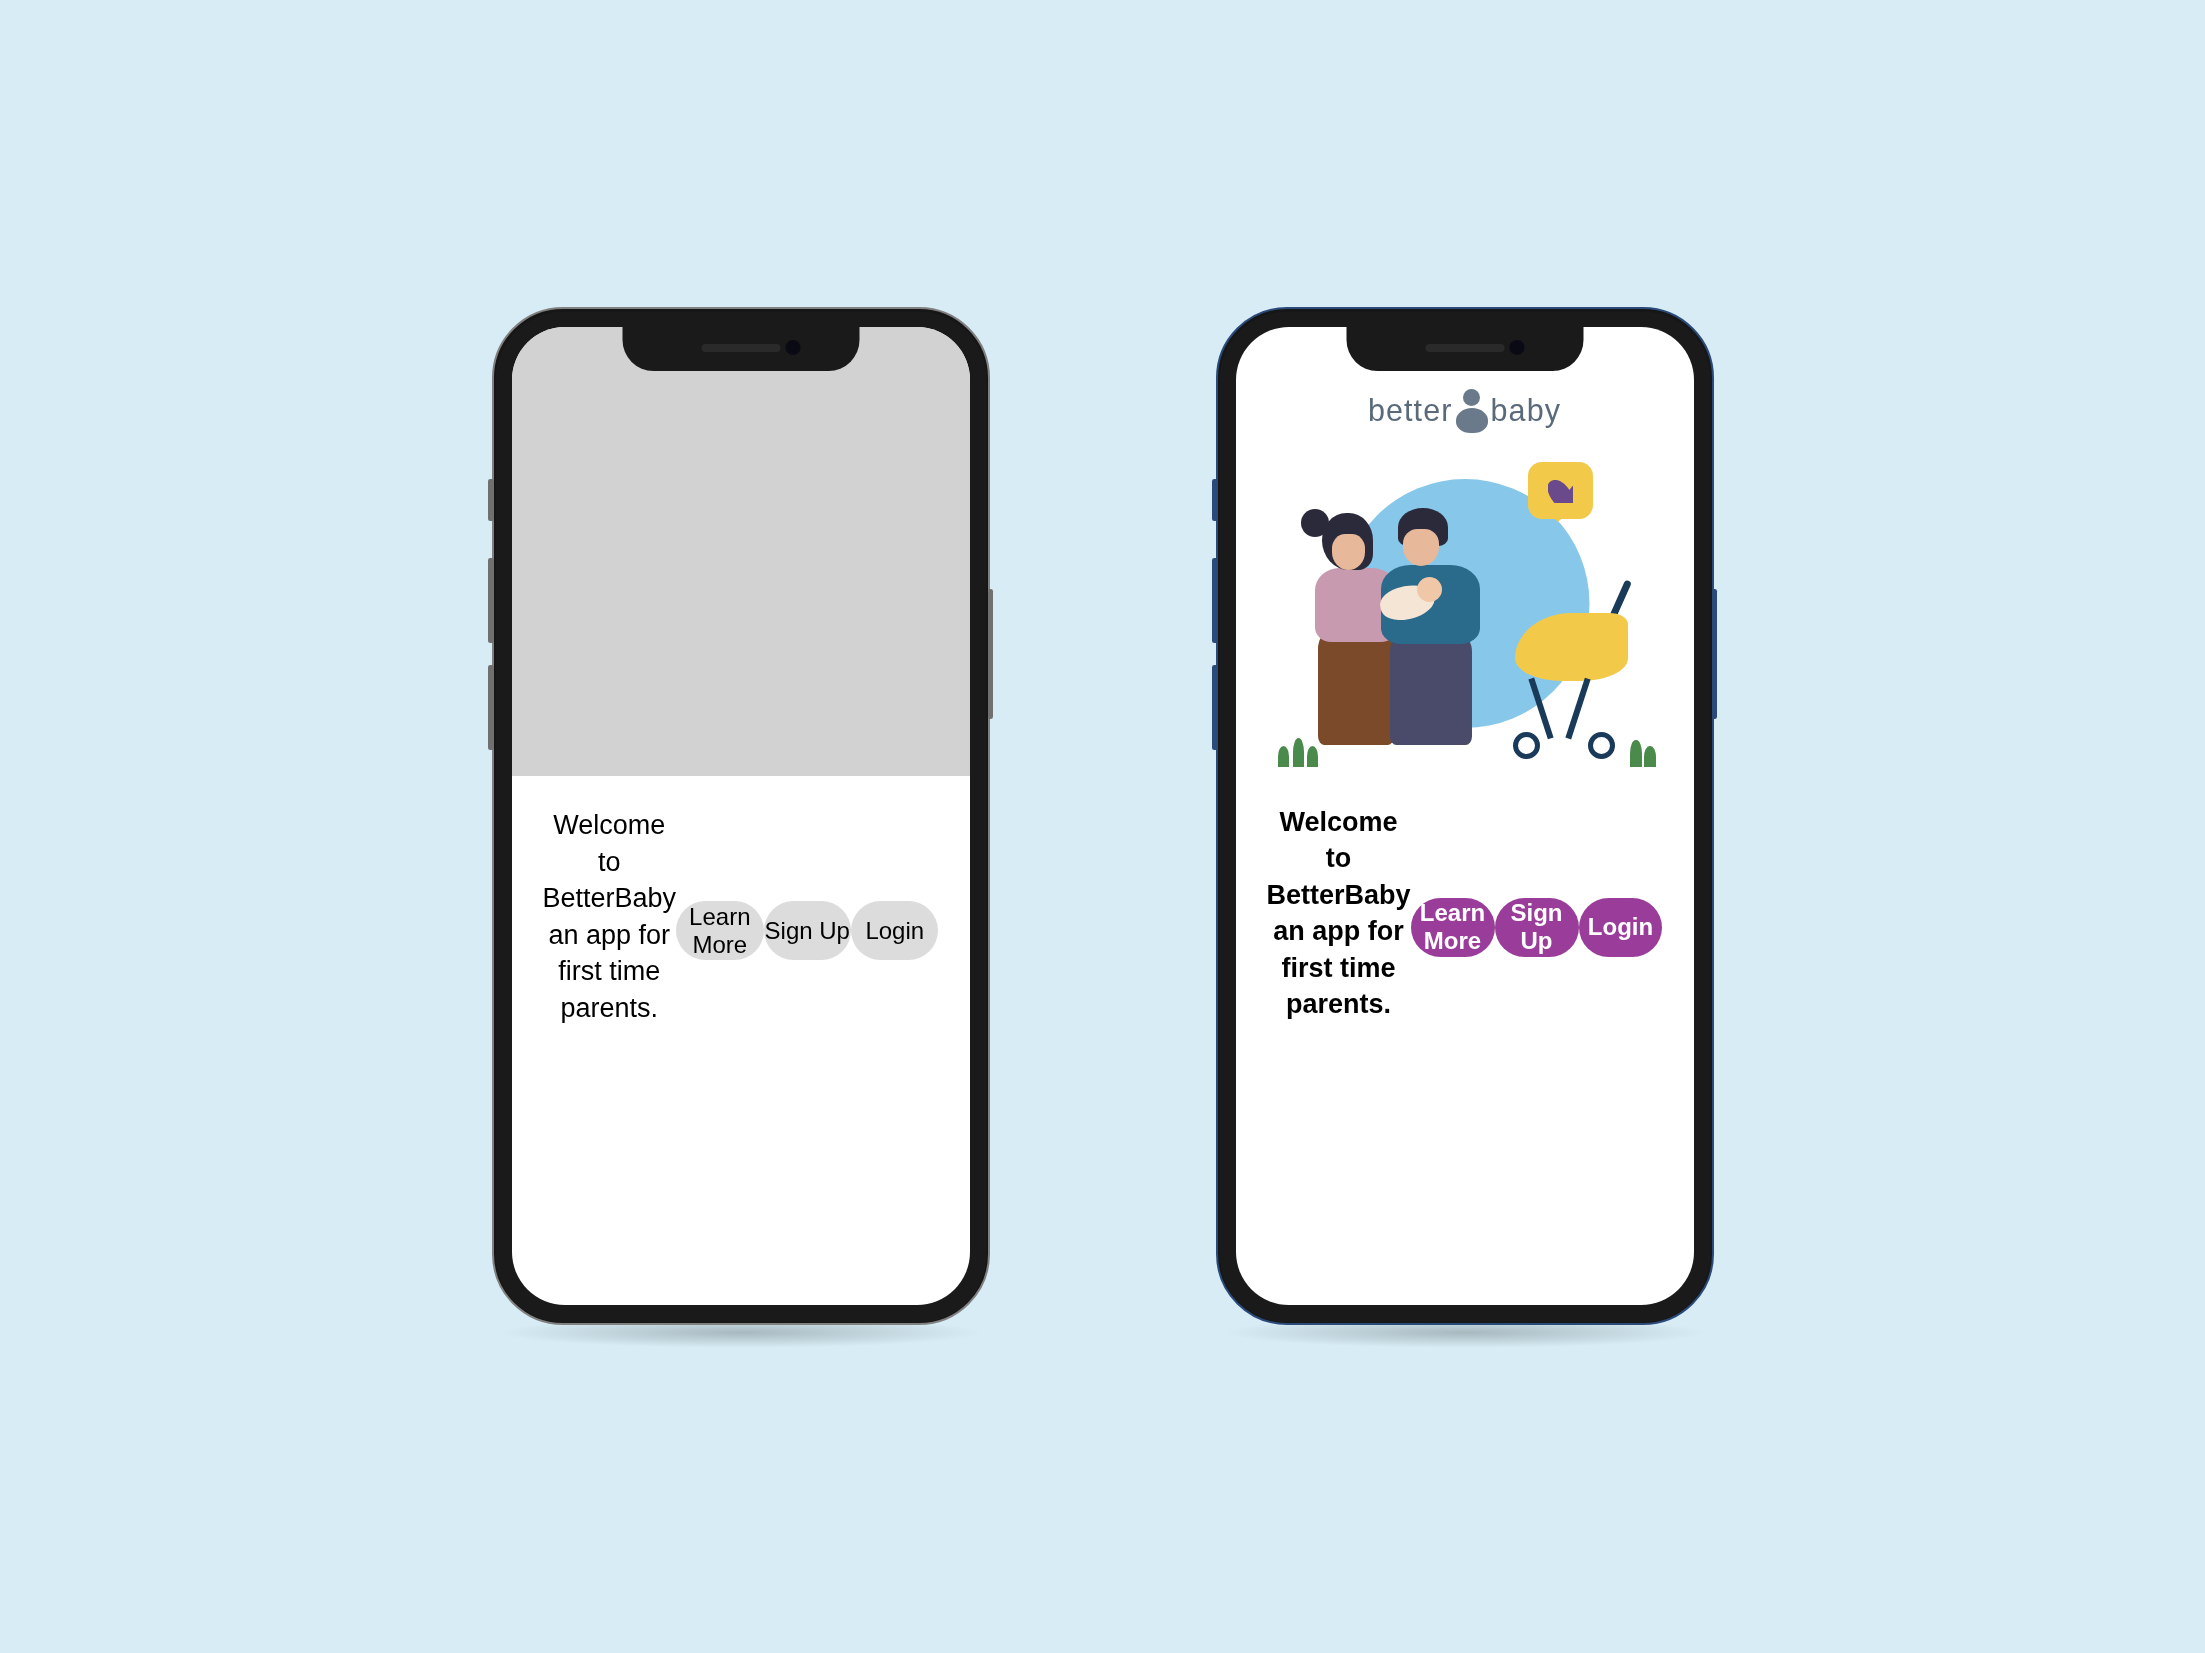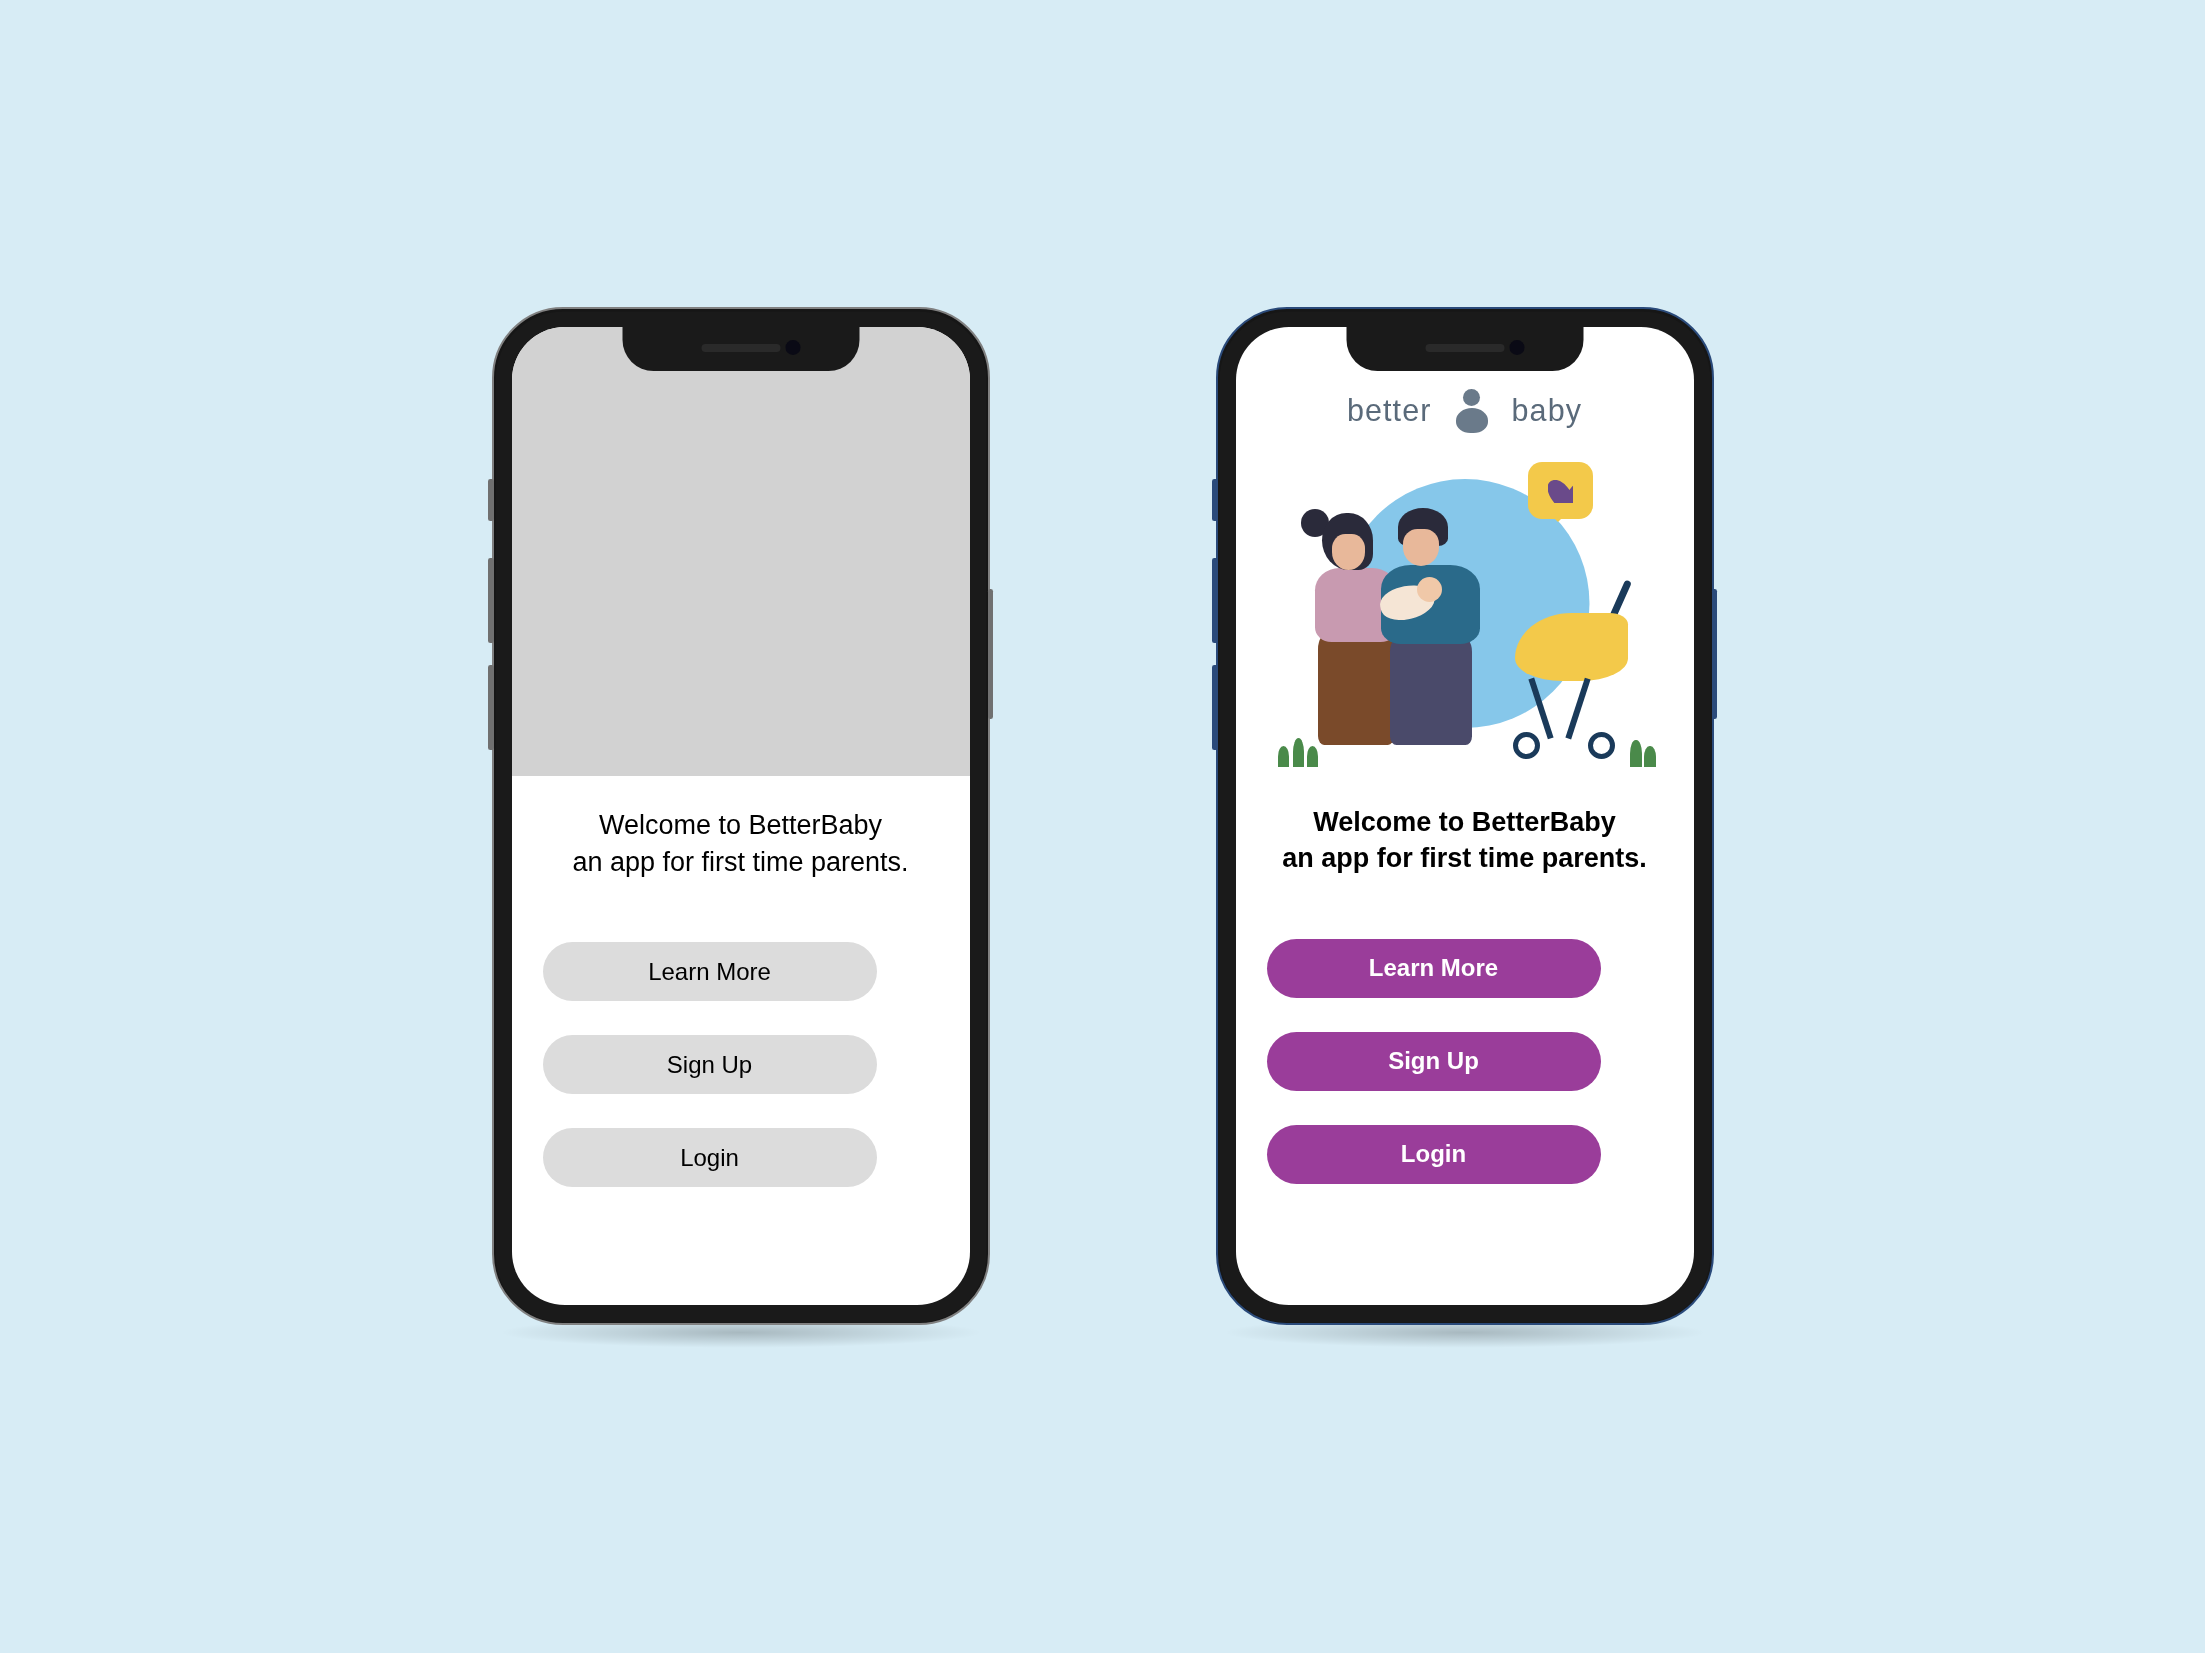--- a/index.html
+++ b/index.html
@@ -74,21 +74,22 @@
     .screen.wireframe { background: #fff; }
     .screen.final { background: #fff; }
     .hero-placeholder {
       width: 100%;
       height: 46%;
       background: #d2d2d2;
     }
     .content-area {
       padding: 31px 31px 0;
       display: flex;
-      flex-direction: column;
+      flex-direction: row;
+      align-items: center;
     }
     .welcome-text {
       font-size: 27px;
       line-height: 1.35;
       text-align: center;
       color: #000;
       margin-bottom: 62px;
     }
     .welcome-text.final {
       font-weight: 700;
@@ -112,21 +113,21 @@
     .btn.final-btn {
       background: #9a3d9a;
       color: #fff;
       font-weight: 700;
     }
     .logo-area {
       padding-top: 62px;
       display: flex;
       justify-content: center;
       align-items: center;
-      gap: 22px;
+      gap: 1px;
     }
     .logo-text {
       font-size: 30.5px;
       color: #5a6a7a;
       letter-spacing: 1.1px;
     }
     .logo-icon {
       width: 36px;
       height: 44px;
       position: relative;

